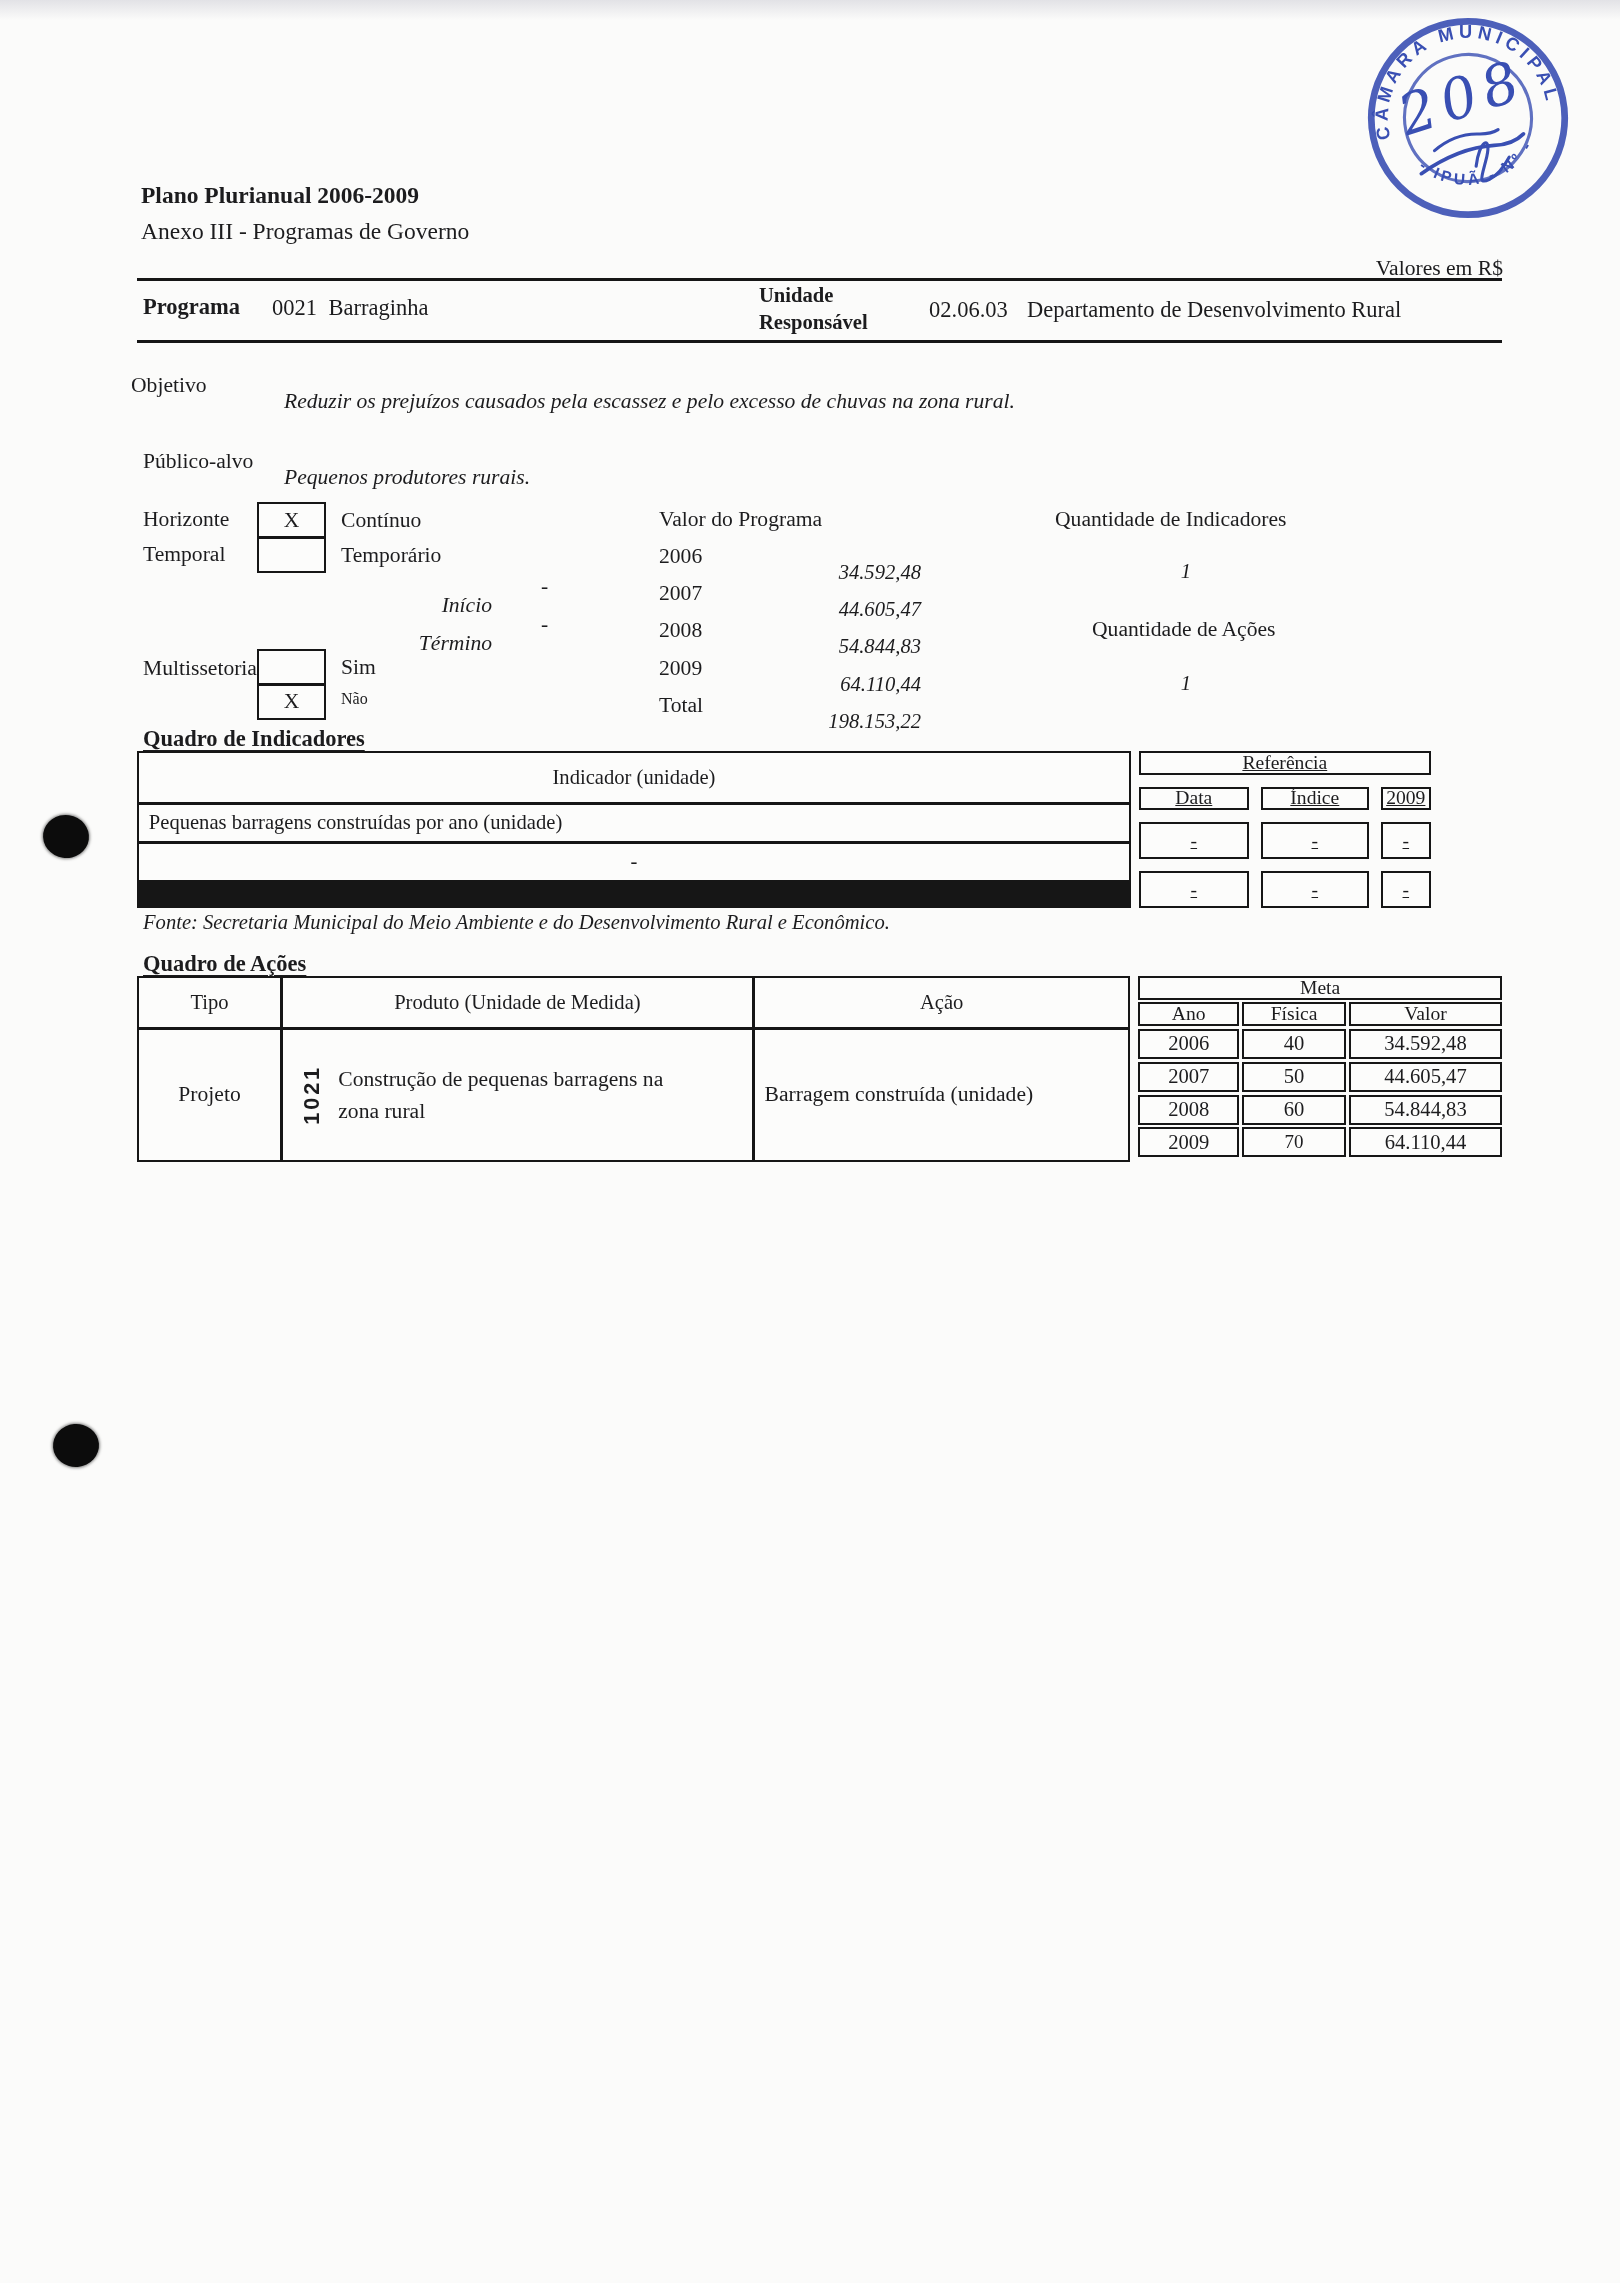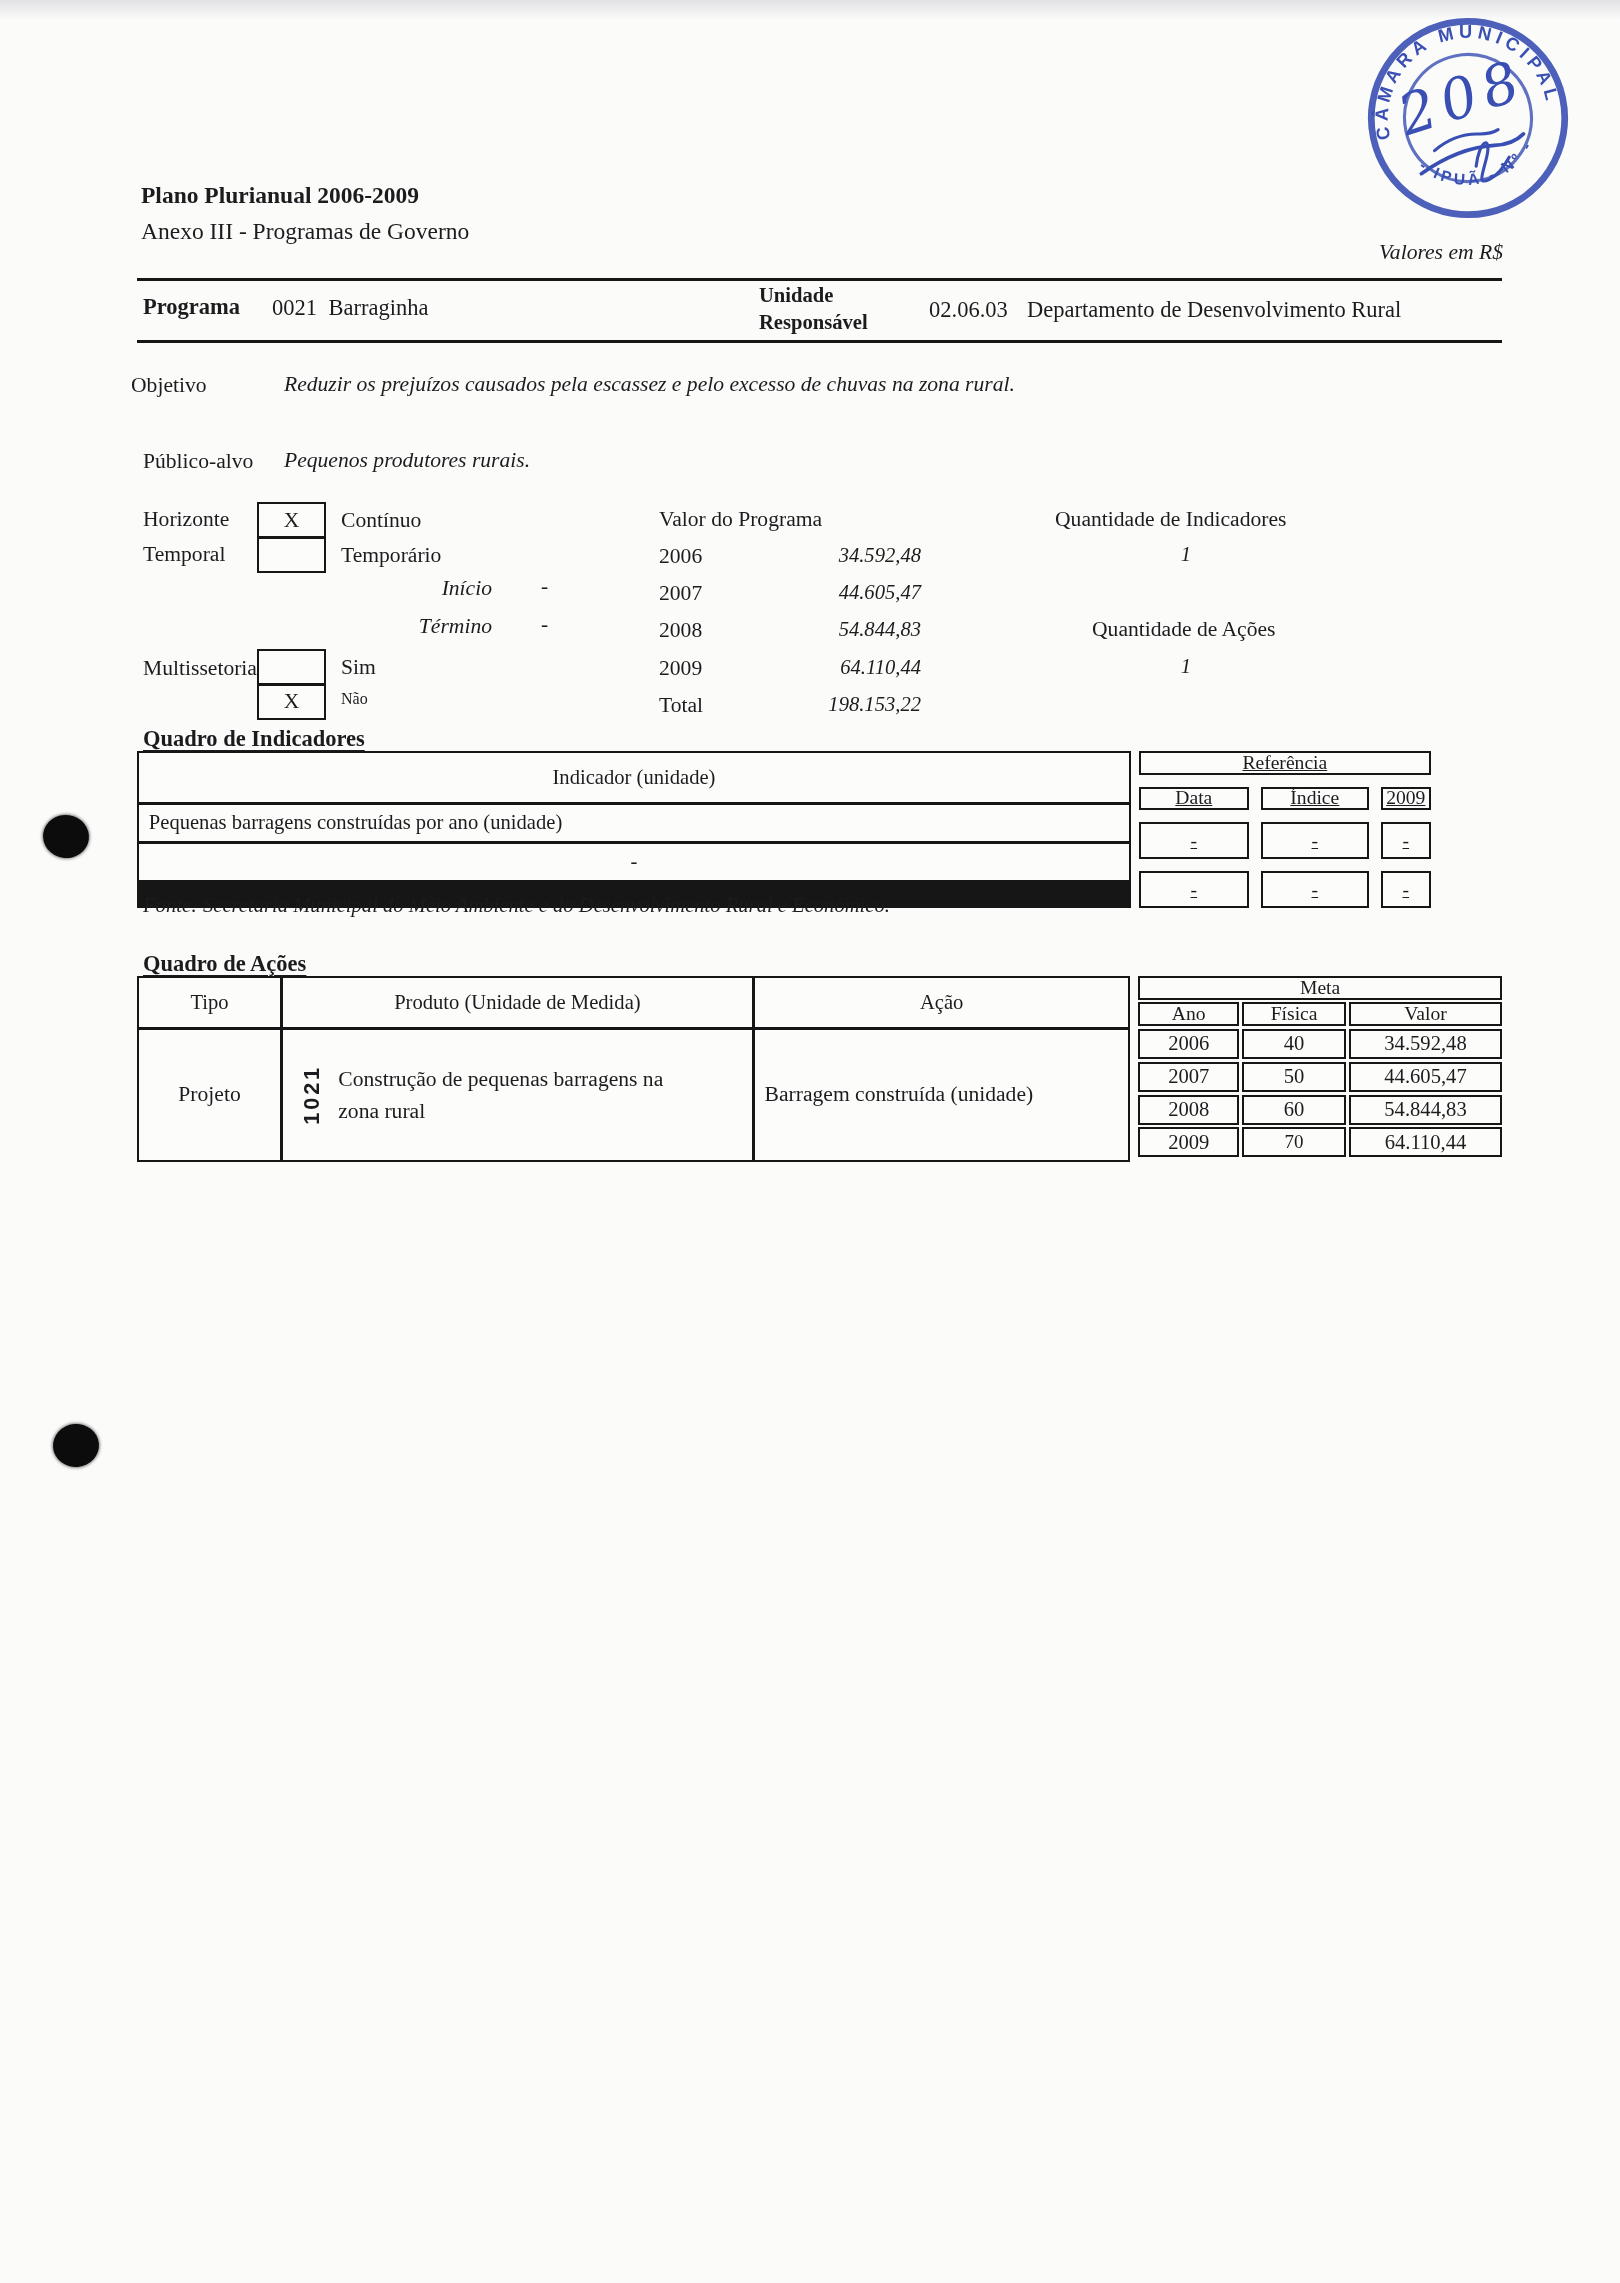--- a/index.html
+++ b/index.html
@@ -3,21 +3,21 @@
 <meta charset="utf-8">
 <style>
   html,body { margin:0; padding:0; background:#ffffff; }
   .page {
     position:relative; width:1620px; height:2284px;
     background:#fbfbfa; color:#1c1c1e; overflow:hidden;
     font-family:"Liberation Serif","DejaVu Serif",serif;
   }
   .abs { position:absolute; }
   .b { font-weight:bold; }
-  .i { font-style:italic; }
+  .i { font-style:italic;margin-top:17px; }
   .scan-top { position:absolute; top:0; left:0; right:0; height:19.6px;
     background:linear-gradient(#e2e2e6, rgba(226,226,230,0)); }
   .rule { position:absolute; height:2.9px; background:#161616; }
   .heading-underline { text-decoration:underline; text-decoration-thickness:2px; text-underline-offset:3.9px; }
 
   
   .hdr {
     background-color:var(--header-bg,#b7b6bc);
     background-image:repeating-linear-gradient(90deg,
       rgba(95,90,118,0.10) 0px, rgba(95,90,118,0.10) 2.9px,
@@ -68,21 +68,21 @@
     <text x="100" y="98" text-anchor="middle" font-size="54" font-style="italic" letter-spacing="7" font-family="DejaVu Serif, serif" fill="currentColor" transform="rotate(-6 100 92)">208</text>
     <g stroke="currentColor" fill="none" stroke-linecap="round">
       <path d="M62,124 q22,-12 44,-7 q12,3 20,0" stroke-width="3"></path>
       <path d="M45,143 q40,-17 74,-12 q18,3 30,-5" stroke-width="3.5"></path>
       <path d="M98,147 c8,-24 21,-27 12,-7 c-8,17 -15,25 -2,22 c9,-2 17,-10 23,-17" stroke-width="3"></path>
     </g>
   </svg>
 
   <div class="abs b" style="left:141px; top:182px; font-size:23.5px;">Plano Plurianual 2006-2009</div>
   <div class="abs" style="left:141px; top:218px; font-size:23.5px;">Anexo III - Programas de Governo</div>
-  <div class="abs" style="left:1209px; top:240px; width:294px; text-align:right; font-size:21.6px;font-style:italic;">Valores em R$</div>
+  <div class="abs" style="left:1209px; top:256px; width:294px; text-align:right; font-size:21.6px;">Valores em R$</div>
 
   <div class="rule" style="top:278px; left:137px; width:1365px;"></div>
 
   <div class="abs b" style="left:143px; top:294px; font-size:22.5px;">Programa</div>
   <div class="abs" style="left:272px; top:295px; font-size:22.5px;">
     <span>0021</span>
     <span style="margin-left:5.9px;">Barraginha</span>
   </div>
   <div class="abs b" style="left:759px; top:282px; font-size:20.6px; line-height:27.4px;">
     <div>Unidade</div>

